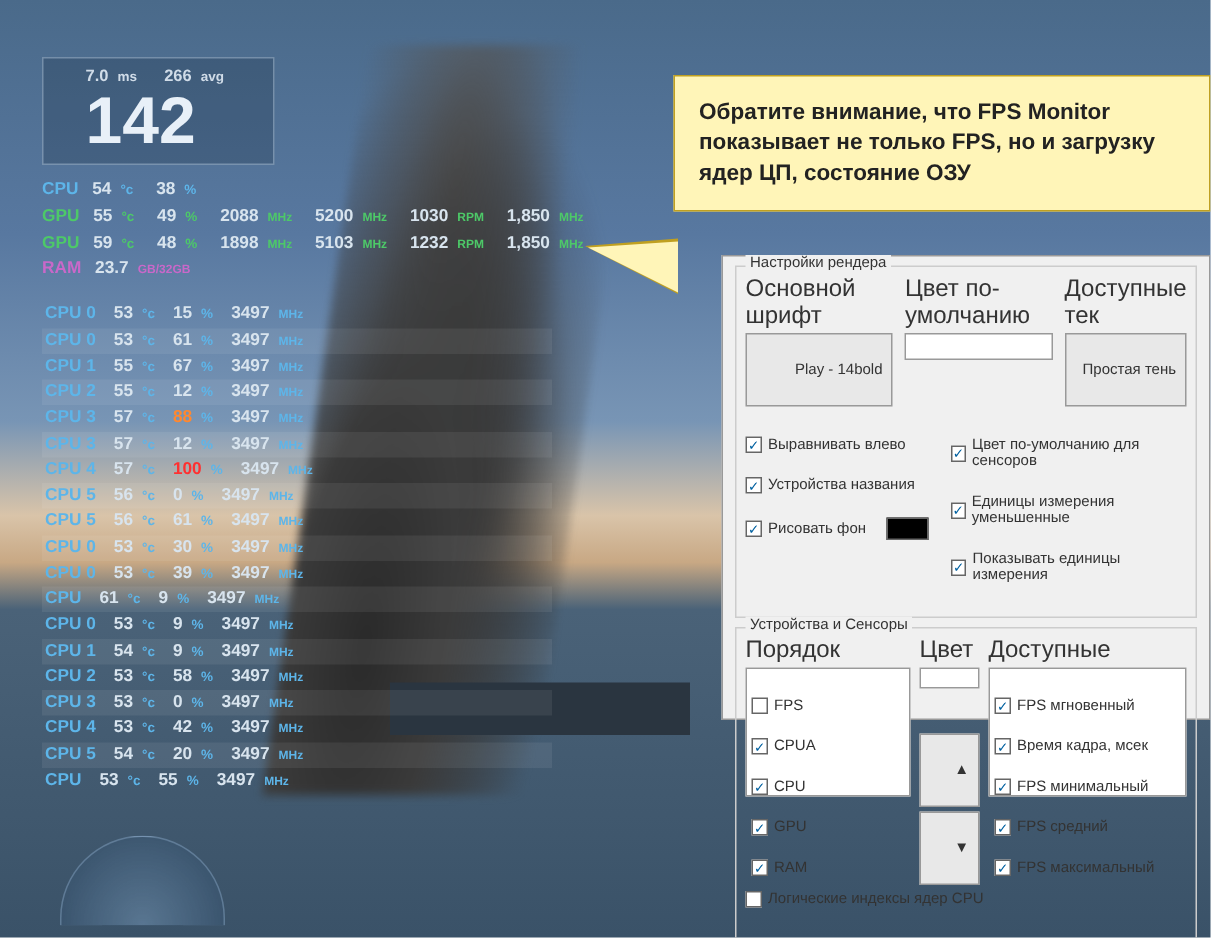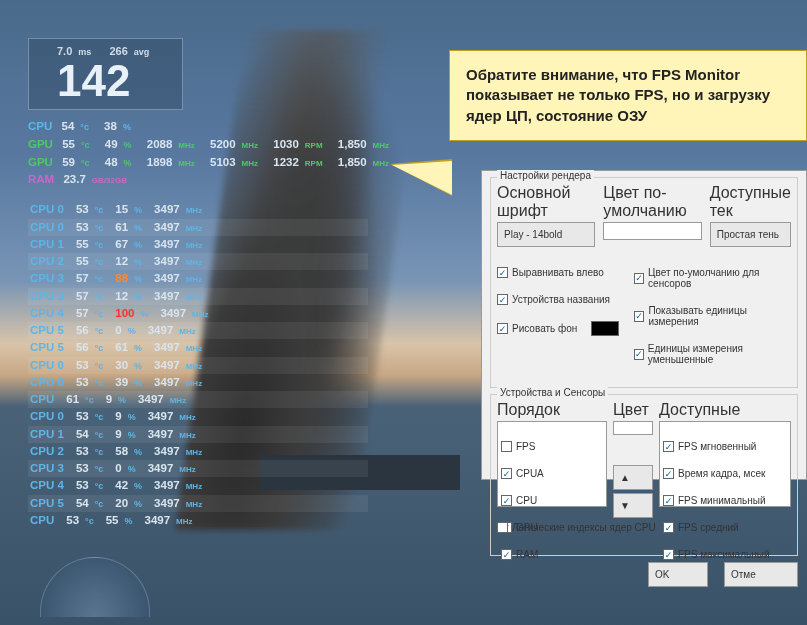--- a/index.html
+++ b/index.html
@@ -25,21 +25,21 @@
 .radar{position:absolute;left:40px;bottom:8px;width:110px;height:60px;border-top-left-radius:120px;border-top-right-radius:120px;background:radial-gradient(ellipse at 50% 100%,rgba(160,200,240,0.3) 0%,rgba(60,90,120,0.4) 70%);border:1px solid rgba(180,210,240,0.3);border-bottom:none}
 .callout{position:absolute;right:0;top:50px;width:358px;background:#fff5b8;border:1px solid #c0a020;padding:14px 16px;font-size:15px;font-weight:bold;color:#222;line-height:1.35}
 .callout-tail{position:absolute;left:-58px;top:110px;width:0;height:0;border-top:4px solid transparent;border-bottom:30px solid transparent;border-right:60px solid #fff5b8}
 .callout-tail-border{position:absolute;left:-60px;top:108px;width:0;height:0;border-top:5px solid transparent;border-bottom:32px solid transparent;border-right:62px solid #c0a020}
 .dialog{position:absolute;right:0;top:170px;width:326px;height:310px;background:#f0f0f0;border:1px solid #999;font-size:11px;color:#333;padding:6px 8px}
 .fieldset{border:1px solid #ccc;padding:6px;margin-bottom:6px;position:relative}
 .fieldset-title{position:absolute;top:-8px;left:6px;background:#f0f0f0;padding:0 3px;font-size:10px}
 .row3{display:flex;gap:8px;margin-bottom:4px}
 .col{flex:1}
 .col-label{font-size:16px;margin-bottom:2px}
-.btn{background:#e8e8e8;border:1px solid #999;padding:6px 6px;font-size:10px;text-align:left;cursor:pointer}
+.btn{background:#e8e8e8;border:1px solid #999;padding:18px 6px;font-size:10px;text-align:right;cursor:pointer}
 .inp{border:1px solid #999;background:#fff;height:18px;width:100%}
 .chk-row{display:flex;align-items:center;gap:4px;font-size:10px;margin:16px 0}
 .chk{width:11px;height:11px;border:1px solid #666;background:#fff;display:inline-flex;align-items:center;justify-content:center;font-size:9px;color:#0060a0}
 .chk.on::after{content:"✓"}
 .two-col{display:flex;gap:6px}
 .swatch{width:28px;height:15px;border:1px solid #666;background:#000}
 .list{border:1px solid #999;background:#fff;padding:3px;height:86px;font-size:10px}
 .btns{display:flex;gap:16px;justify-content:flex-end;margin-top:6px}
 .sp{display:inline-block;width:6px}
 </style>
@@ -155,25 +155,25 @@
             <span class="swatch"></span>
           </div>
       </div>
       <div style="flex:1.2">
         <div class="chk-row">
             <span class="chk on"></span>
             <span>Цвет по-умолчанию для сенсоров</span>
           </div>
         <div class="chk-row">
             <span class="chk on"></span>
+            <span>Единицы измерения уменьшенные</span>
+          </div>
+        <div class="chk-row">
+            <span class="chk on"></span>
             <span>Показывать единицы измерения</span>
-          </div>
-        <div class="chk-row">
-            <span class="chk on"></span>
-            <span>Единицы измерения уменьшенные</span>
           </div>
       </div>
     </div>
   </div>
 
   <div class="fieldset">
     <div class="fieldset-title">Устройства и Сенсоры</div>
     <div style="display:flex;gap:6px">
       <div style="flex:1">
         <div class="col-label">Порядок</div>

